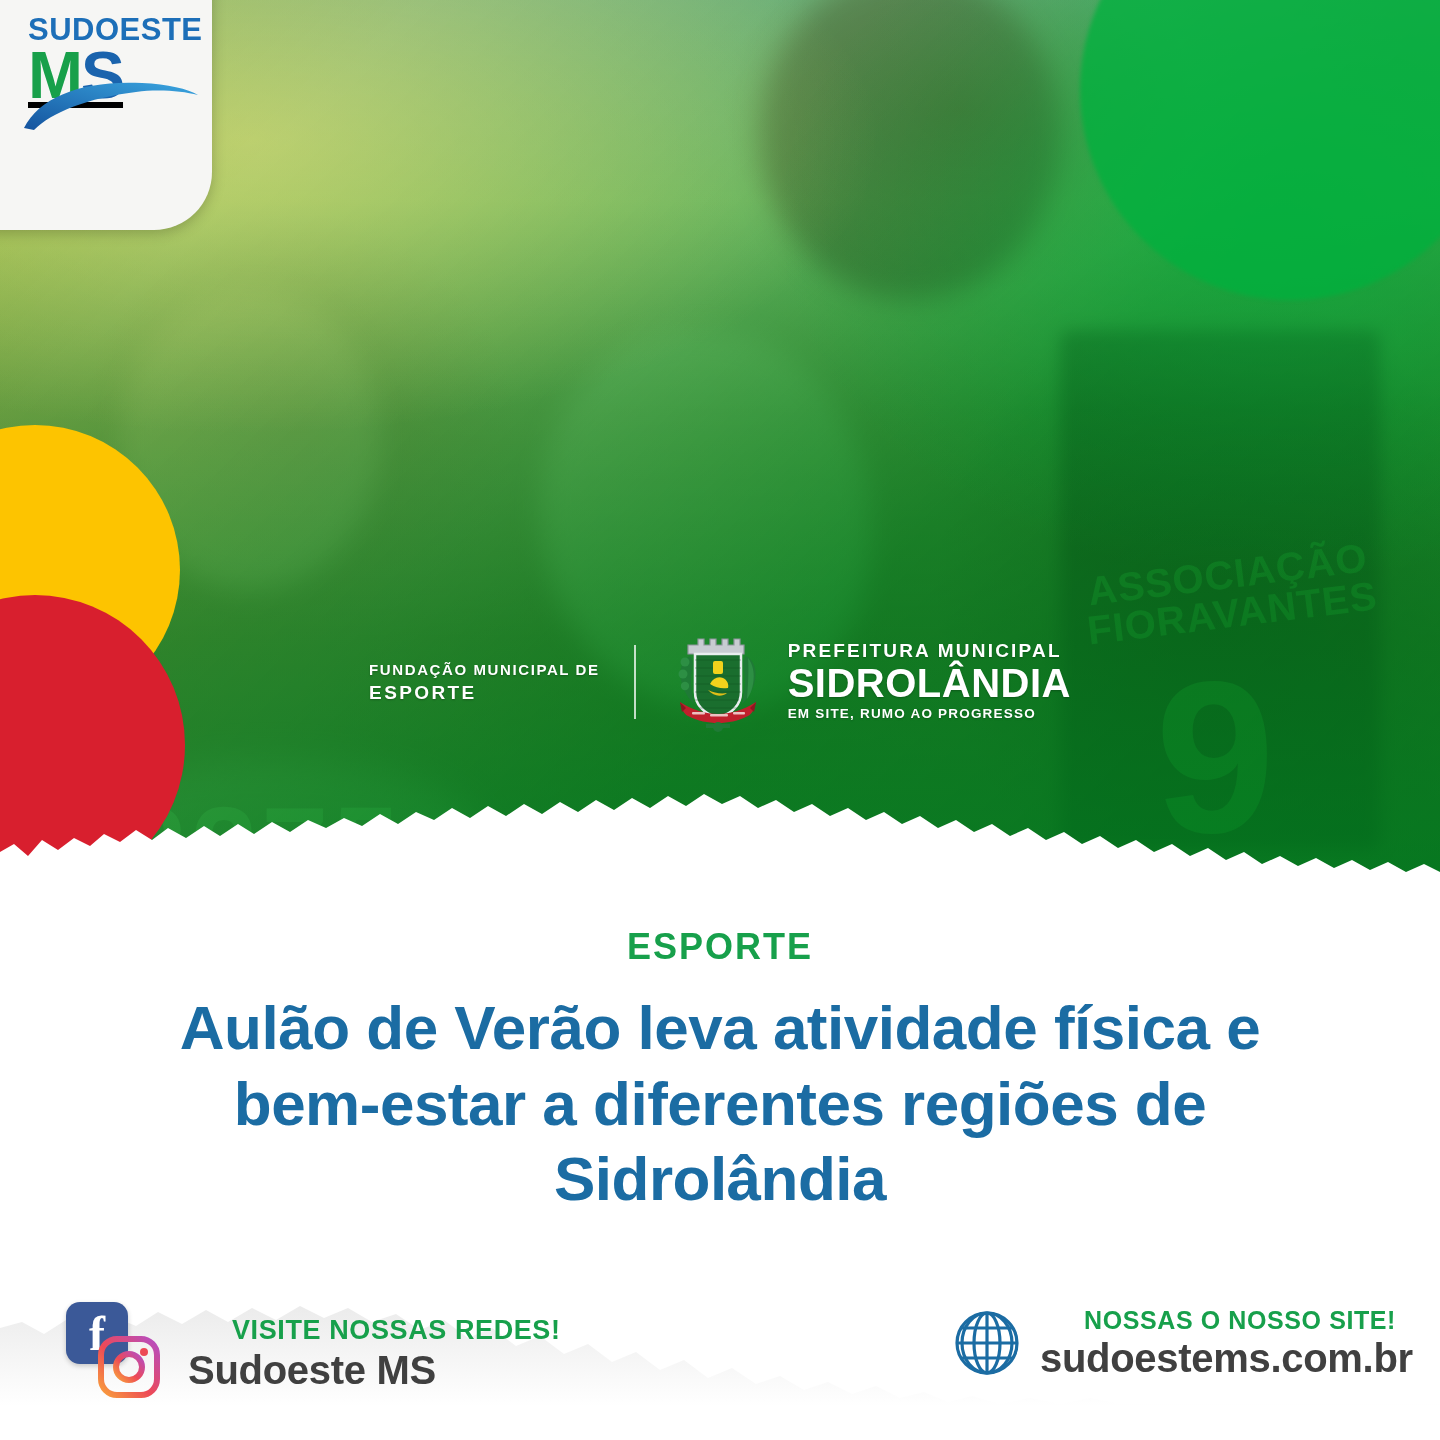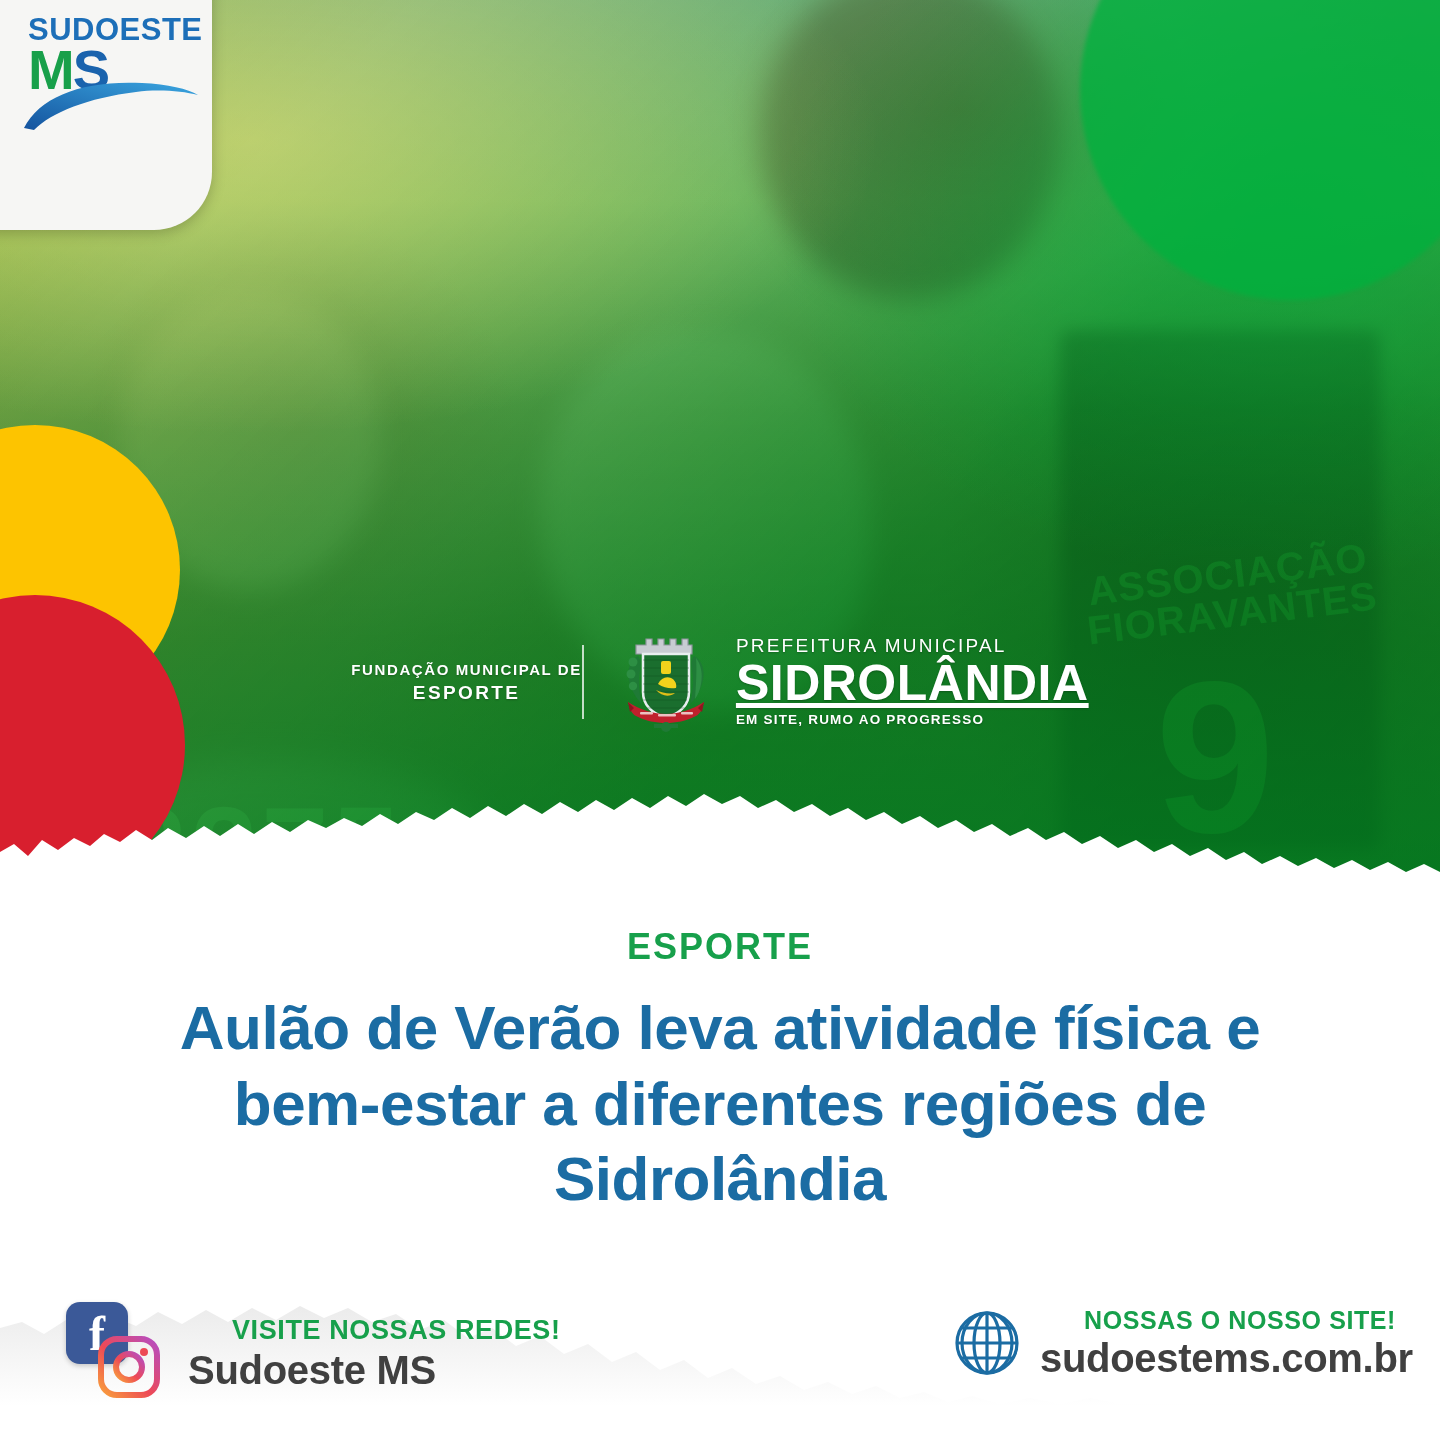--- a/index.html
+++ b/index.html
@@ -55,21 +55,21 @@
   .torn{position:absolute;left:0;bottom:-4px;width:1440px;height:120px;}
 
   
   .badge{position:absolute;left:-24px;top:-26px;width:236px;height:256px;
     background:#f6f6f4;border-bottom-right-radius:58px;border-top-right-radius:6px;
     box-shadow:0 3px 14px rgba(0,0,0,.22);}
   .badge-inner{position:absolute;left:52px;top:40px;width:160px;}
   .logo-sudoeste{font-weight:700;font-size:31px;letter-spacing:.5px;color:#1d6fb8;
     line-height:1;font-family:"Liberation Sans", sans-serif;}
   .logo-ms-wrap{position:relative;height:84px;margin-top:-3px;}
-  .logo-ms{font-weight:700;font-size:56px;line-height:1;letter-spacing:-2px;}
+  .logo-ms{font-weight:700;font-size:66px;line-height:1;letter-spacing:-2px;text-decoration:underline;}
   .logo-m{color:#18a04a;}
   .logo-s{color:#1a63ad;}
   .logo-swoosh{position:absolute;left:-6px;top:36px;width:178px;height:52px;}
 
   
   .title-wrap{position:absolute;left:0;top:232px;width:1440px;text-align:center;}
   .sticker{position:relative;display:inline-block;}
   .sticker-bg{position:absolute;border-radius:34px;background:#FFF000;}
   .sbg1{left:18px;top:6px;width:620px;height:158px;transform:rotate(-1.1deg);}
   .sbg2{left:94px;top:148px;width:504px;height:158px;transform:rotate(.6deg);}
@@ -78,30 +78,30 @@
     -webkit-text-stroke:7px #0b9a2e;paint-order:stroke fill;
     text-shadow:0 6px 0 rgba(0,0,0,.10);}
   .title-line span{background:linear-gradient(180deg,#ffffff 0%,#ffffff 52%,#dcdcdc 80%,#c9c9c9 100%);
     -webkit-background-clip:text;background-clip:text;}
   .t1{font-size:128px;padding:0 30px;transform:rotate(-1deg);}
   .t2{font-size:128px;padding:0 30px;transform:rotate(.5deg);margin-top:-6px;}
 
   
   .orgs{position:absolute;left:0;top:628px;width:1440px;display:flex;
     align-items:center;justify-content:center;gap:0;}
-  .org-left{text-align:center;color:#ffffff;
+  .org-left{text-align:left;padding-right:34px;color:#ffffff;
     text-shadow:0 1px 2px rgba(0,0,0,.25);}
   .org-left .l1{font-size:15px;font-weight:600;letter-spacing:1.6px;line-height:1.5;}
   .org-left .l2{font-size:19px;font-weight:800;letter-spacing:2.4px;line-height:1.2;}
   .org-divider{width:2px;height:74px;background:rgba(255,255,255,.75);}
   .org-right{display:flex;align-items:center;gap:18px;padding-left:30px;}
   .crest{width:104px;height:108px;}
   .org-pref{color:#fff;text-shadow:0 1px 2px rgba(0,0,0,.25);}
-  .org-pref .p1{font-size:19px;font-weight:400;letter-spacing:2.2px;line-height:1.25;}
-  .org-pref .p2{font-size:50px;font-weight:800;letter-spacing:.5px;line-height:1.02;text-decoration:underline;}
+  .org-pref .p1{font-size:19px;font-weight:700;letter-spacing:2.2px;line-height:1.25;}
+  .org-pref .p2{font-size:40px;font-weight:800;letter-spacing:.5px;line-height:1.02;}
   .org-pref .p3{font-size:13.5px;font-weight:600;letter-spacing:1.2px;line-height:1.6;}
 
   
   .content{position:absolute;left:0;top:910px;width:1440px;height:530px;background:#fff;}
   .kicker{position:absolute;left:0;top:16px;width:1440px;text-align:center;
     color:#17a04b;font-size:36px;font-weight:700;letter-spacing:2px;}
   .headline{position:absolute;left:120px;top:80px;width:1200px;text-align:center;
     color:#1b6ca3;font-size:62px;font-weight:700;line-height:1.22;letter-spacing:-.5px;}
 
   

